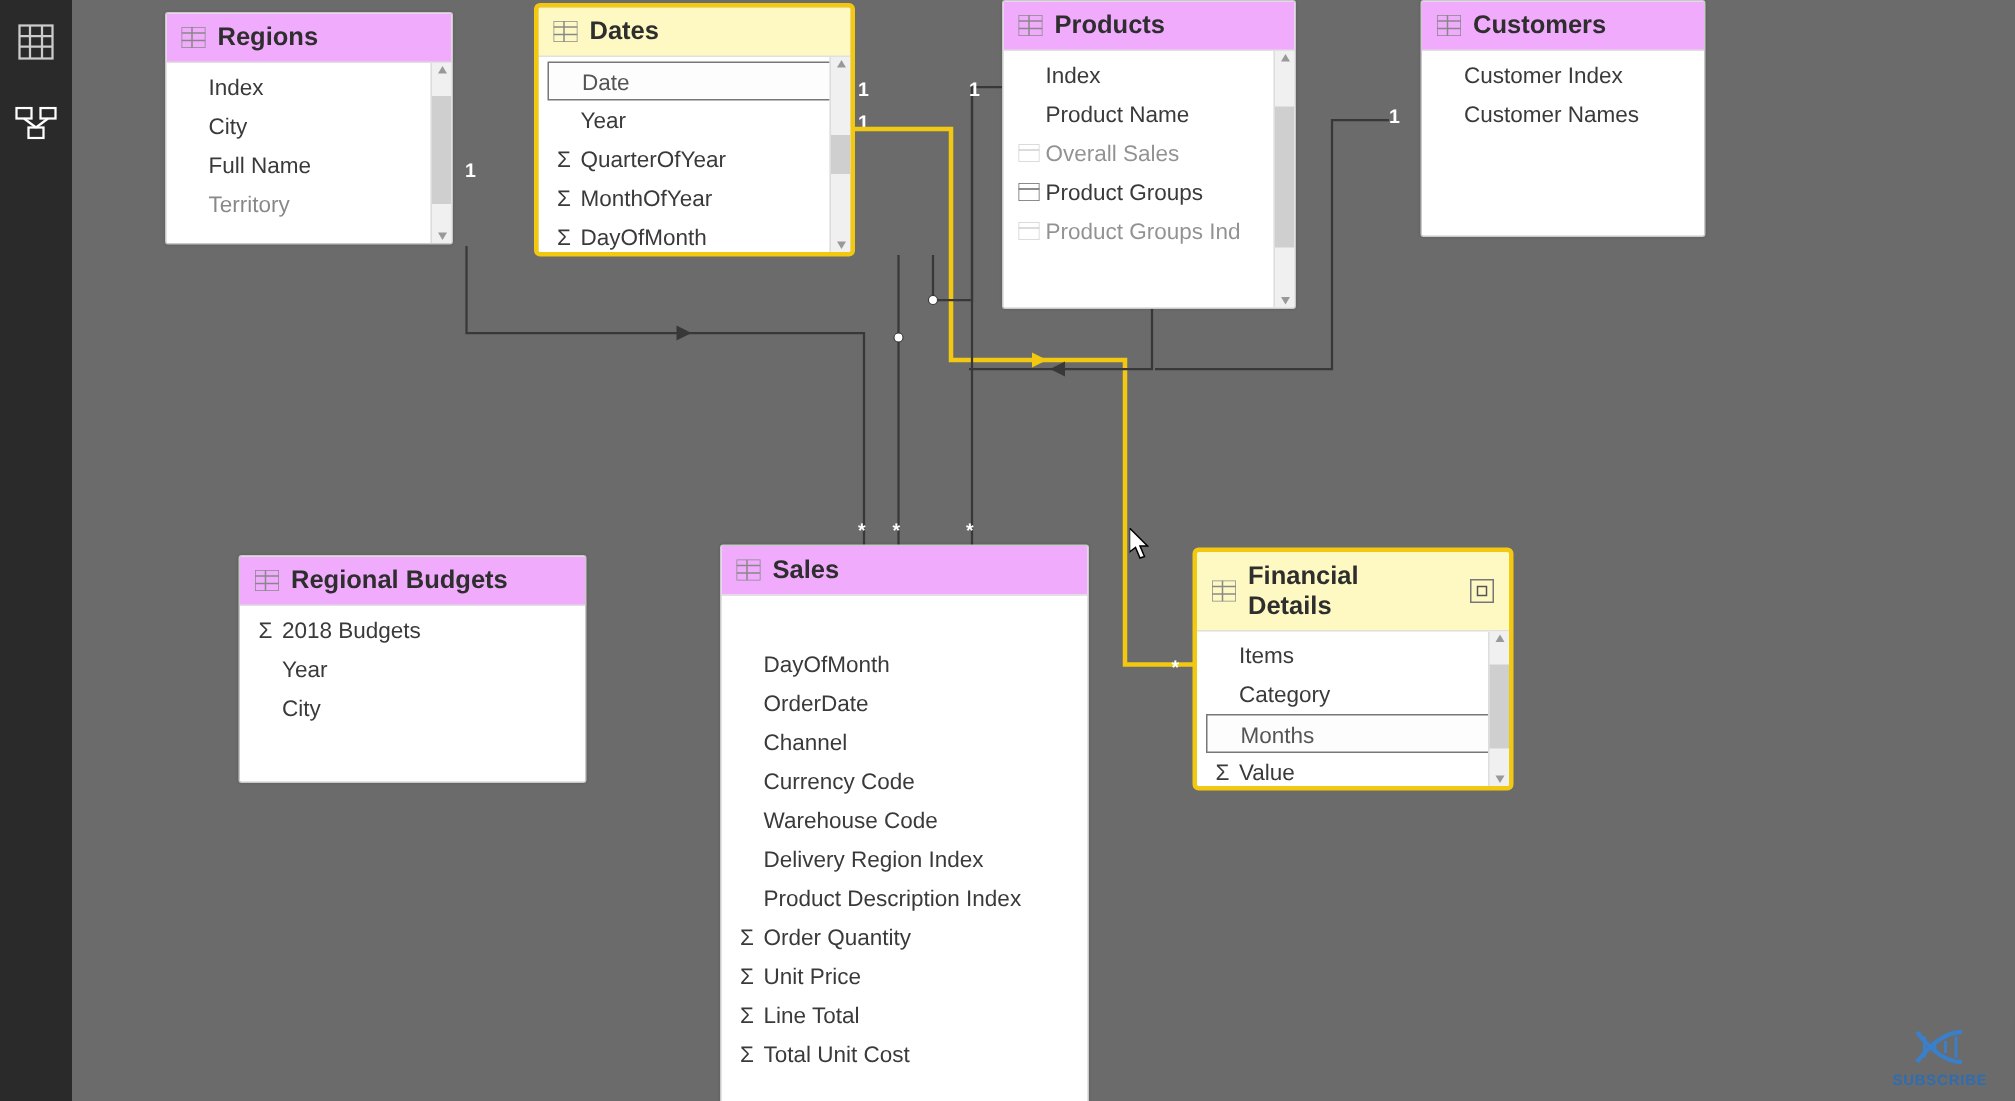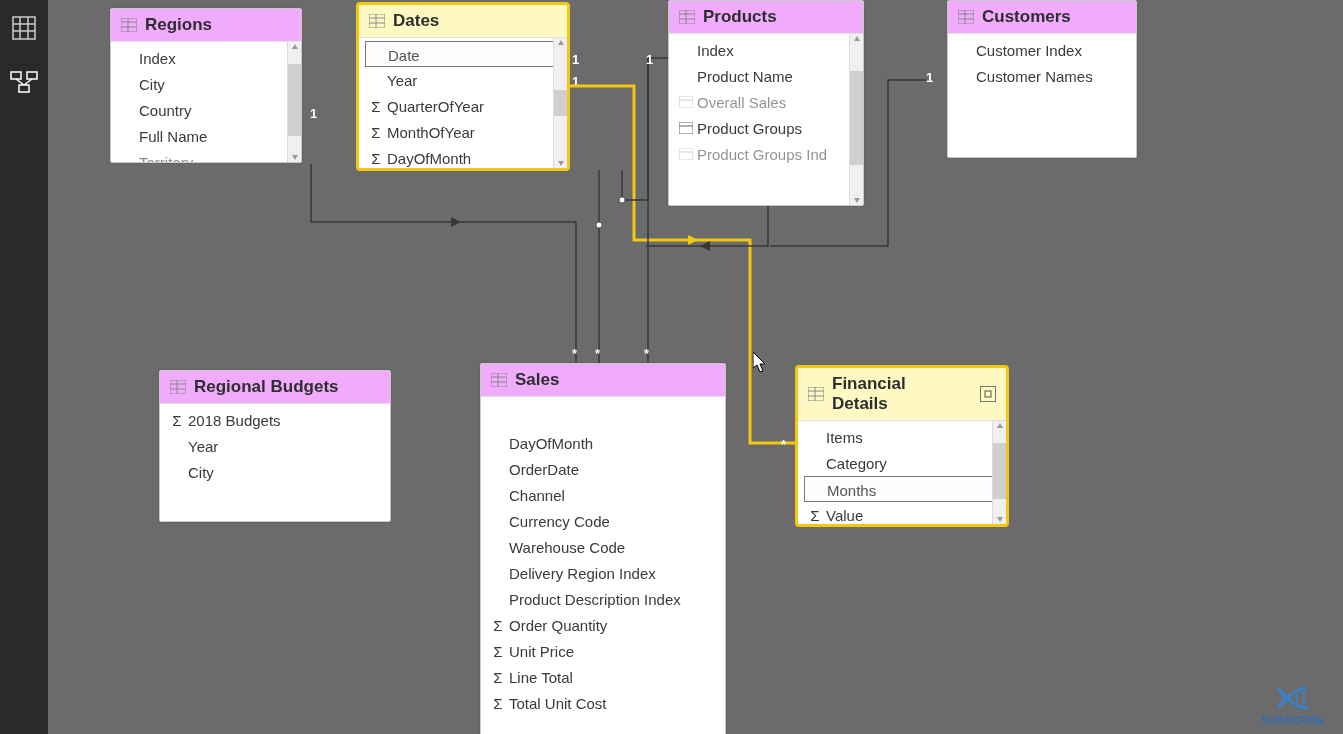--- a/index.html
+++ b/index.html
@@ -132,23 +132,20 @@
     </div>
     <div class="fields">
       <div class="fields-inner">
         <div class="field-row">
             <span class="field-label">Index</span>
           </div>
         <div class="field-row">
             <span class="field-label">City</span>
           </div>
         <div class="field-row">
-            <span class="field-label">Country</span>
-          </div>
-        <div class="field-row">
             <span class="field-label">Full Name</span>
           </div>
         <div class="field-row" style="opacity:0.6">
             <span class="field-label">Territory</span>
           </div>
       </div>
       <div class="scrollbar-stub">
         <svg class="arrow" viewBox="0 0 10 10">
             <polygon points="5,2 8,7 2,7" fill="#999"></polygon>
           </svg>

